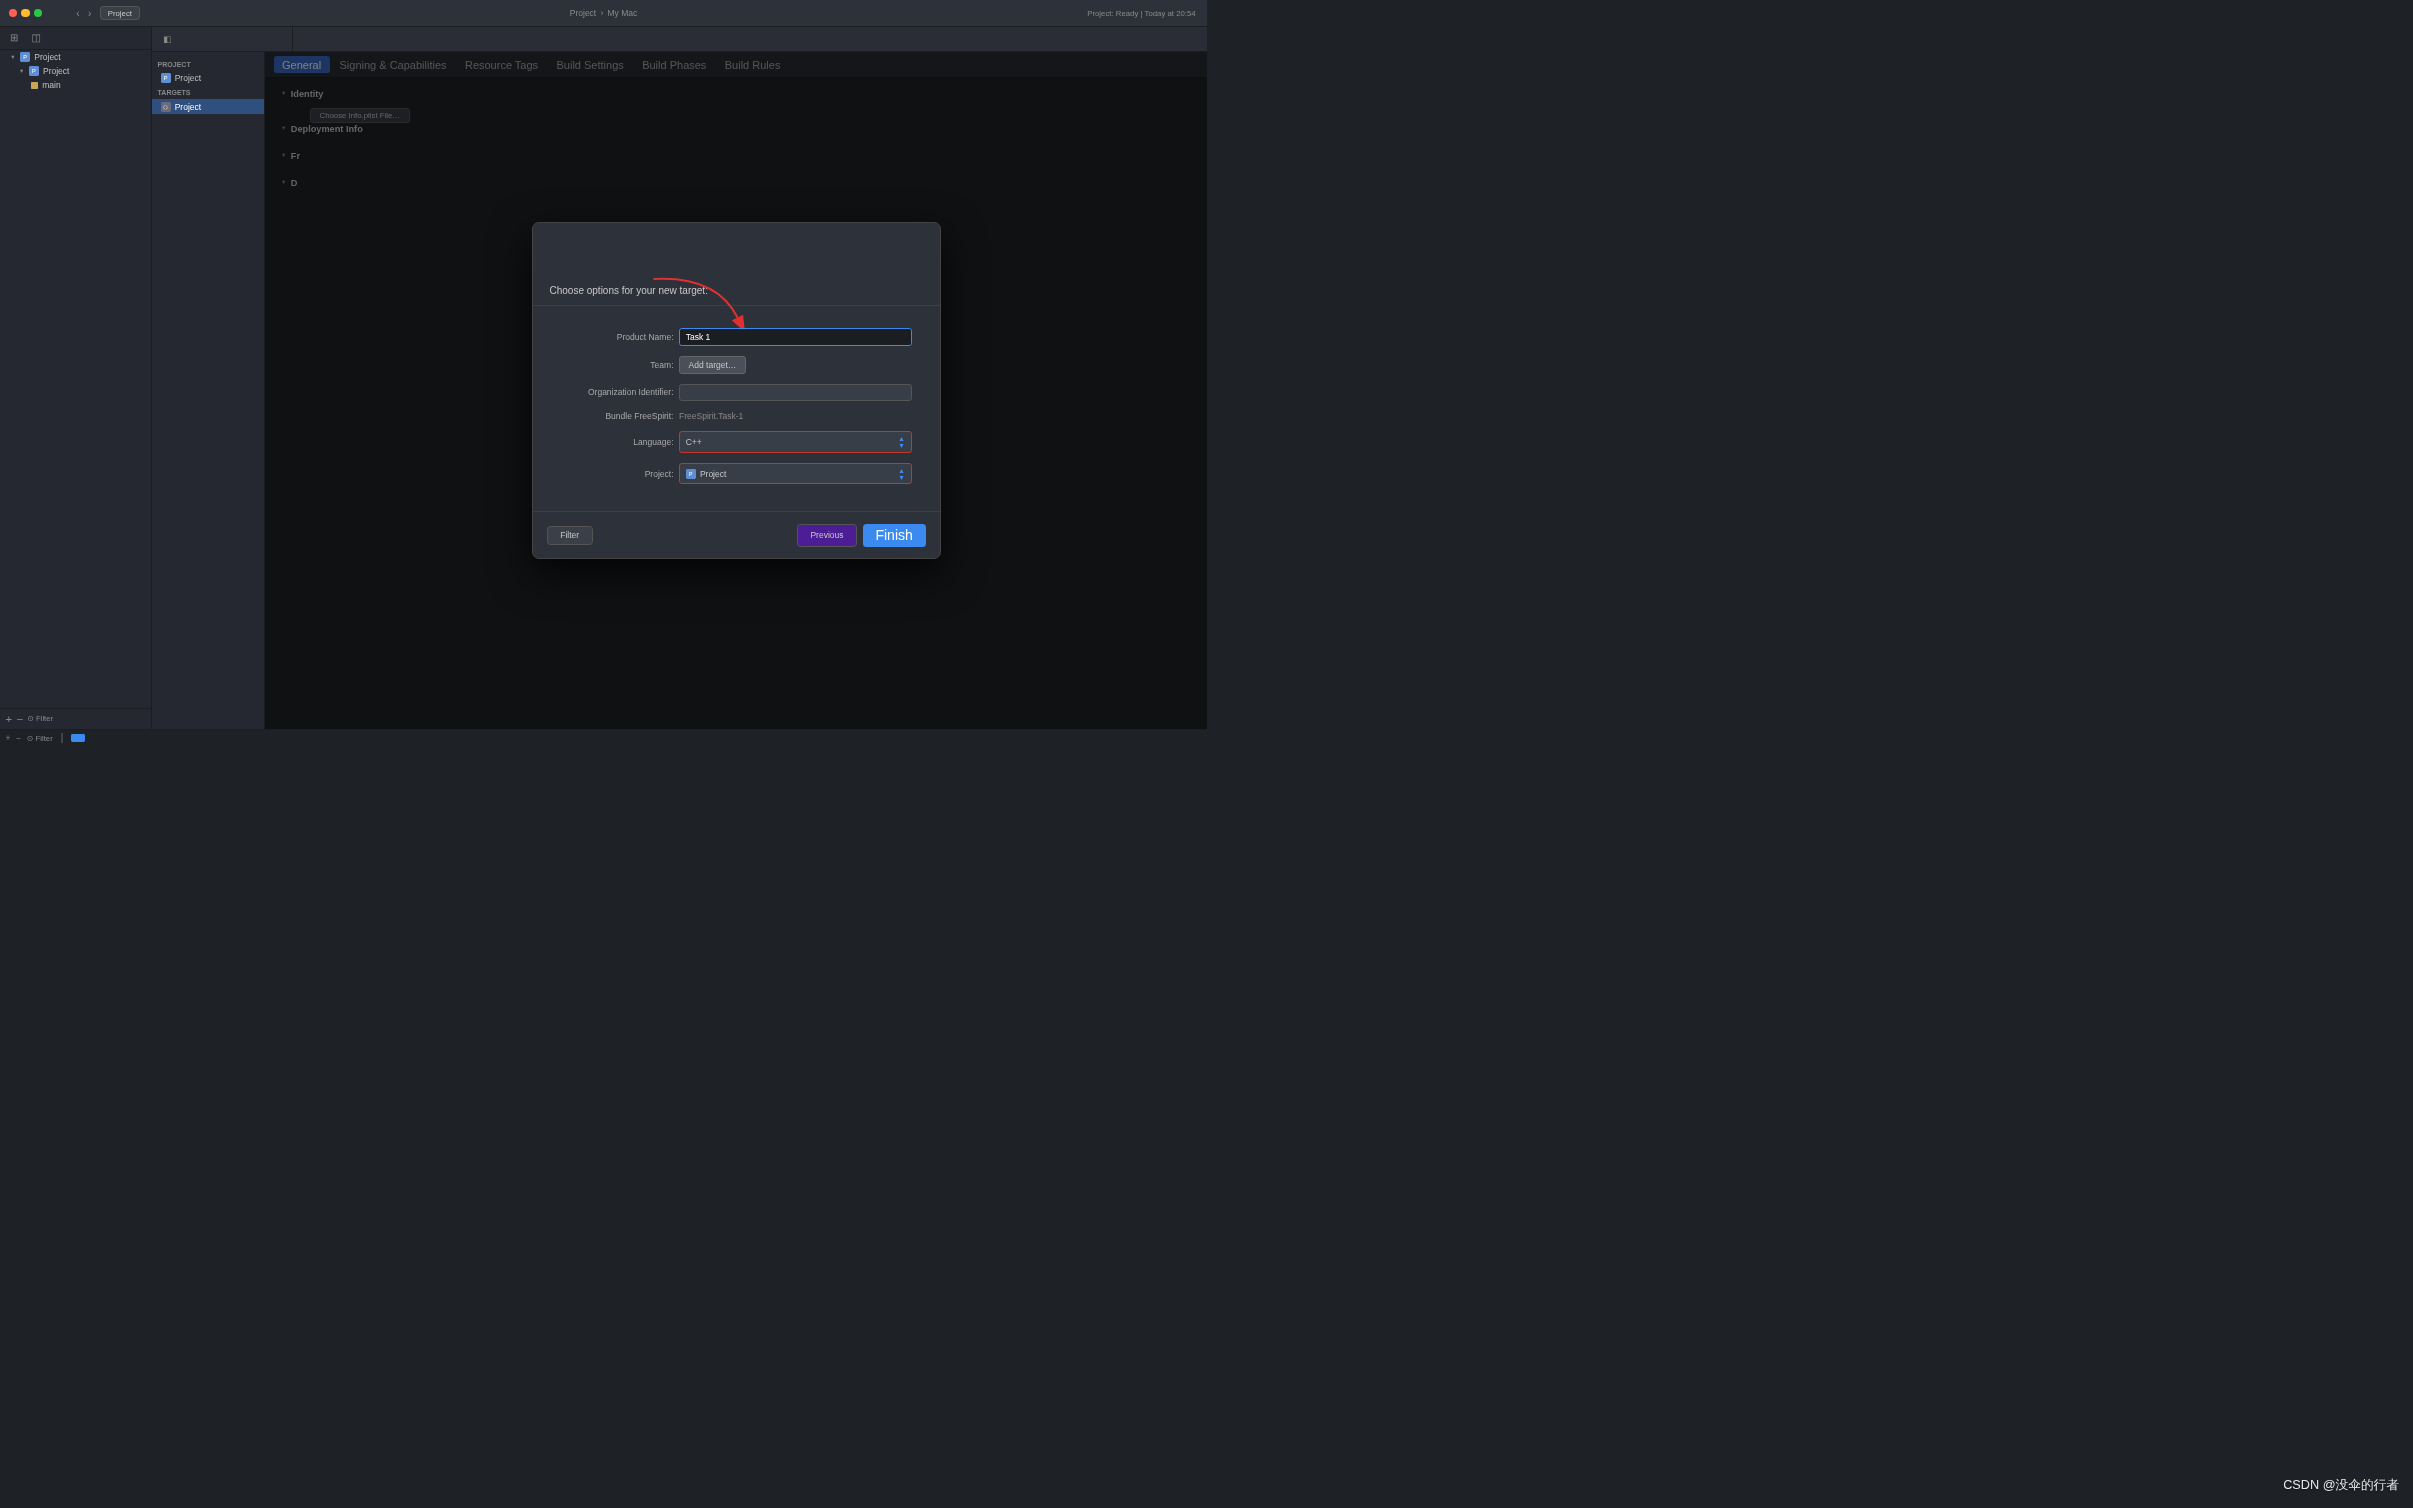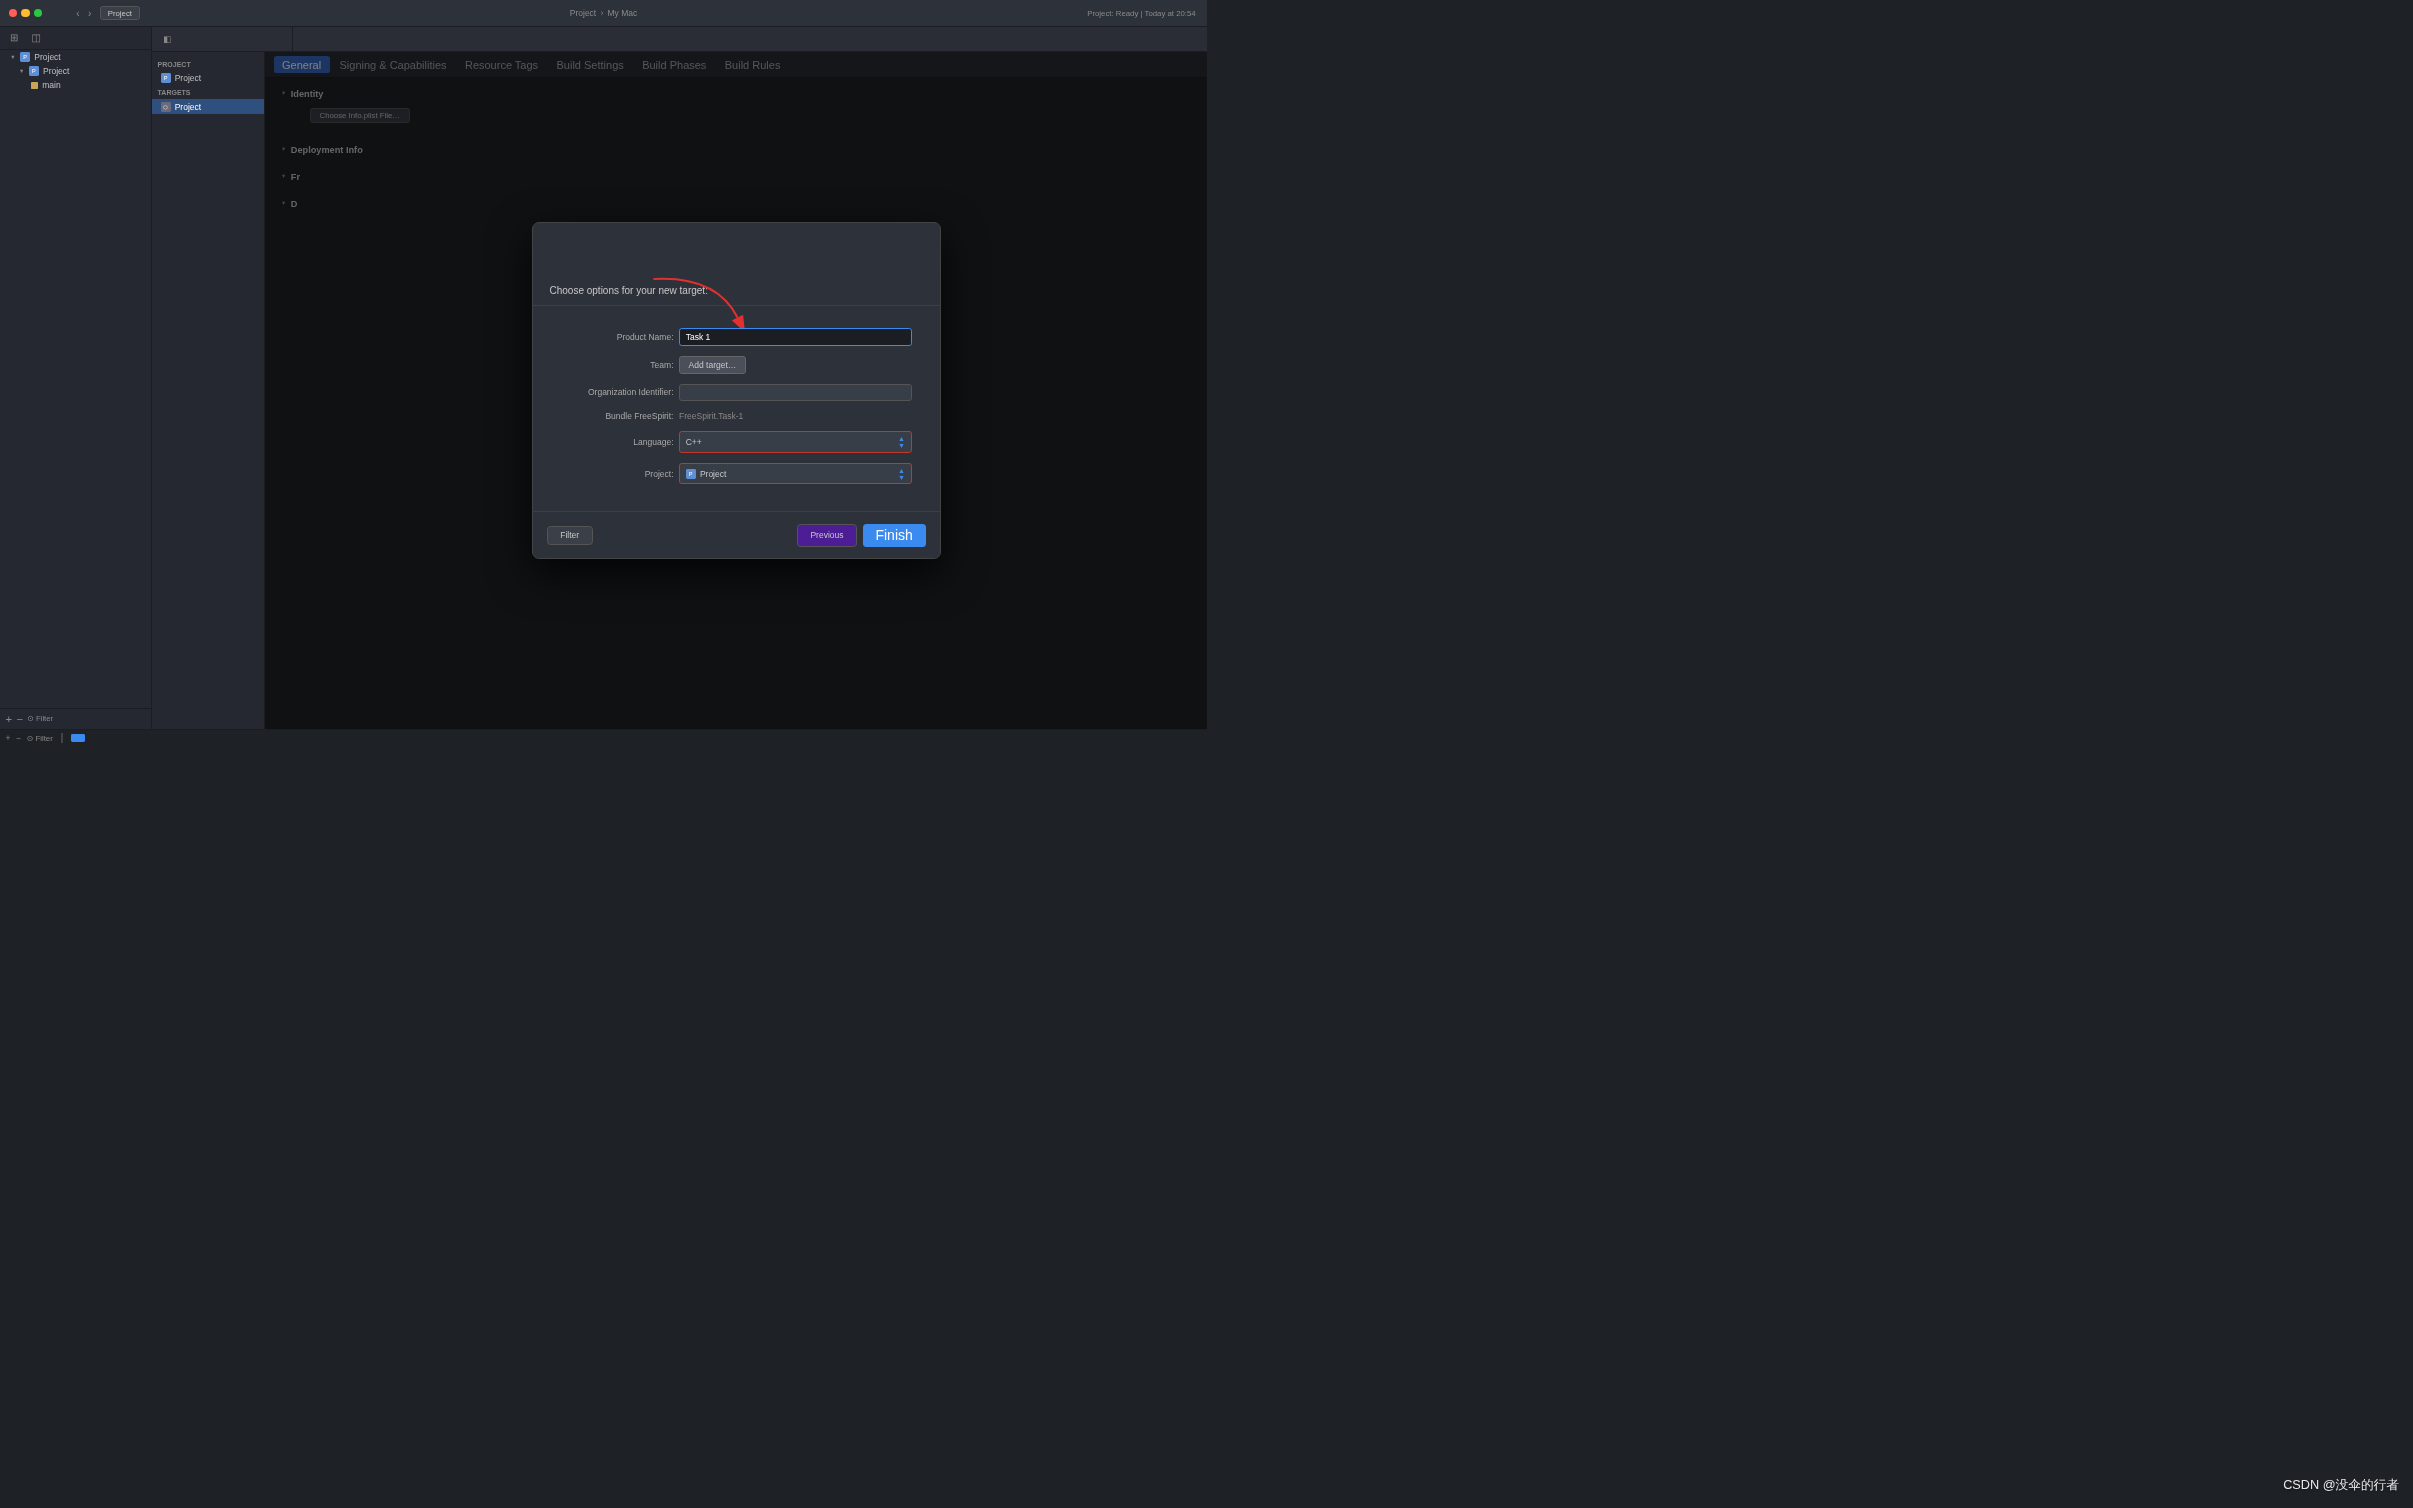--- a/index.html
+++ b/index.html
@@ -495,21 +495,21 @@
           <div class="tab">Build Settings</div>
           <div class="tab">Build Phases</div>
           <div class="tab">Build Rules</div>
         </div>
 
         <div class="project-settings">
           <div class="section-header">
             <span class="chevron">▾</span>
             <span class="section-title">Identity</span>
           </div>
-          <div style="padding-left:28px; margin-bottom:22px;">
+          <div style="padding-left:28px; margin-bottom:1px;">
             <button class="info-plist-btn">Choose Info.plist File…</button>
           </div>
 
           <div class="section-header">
             <span class="chevron">▾</span>
             <span class="section-title">Deployment Info</span>
           </div>
 
           <div class="section-header" style="margin-top:17px">
             <span class="chevron">▾</span>

